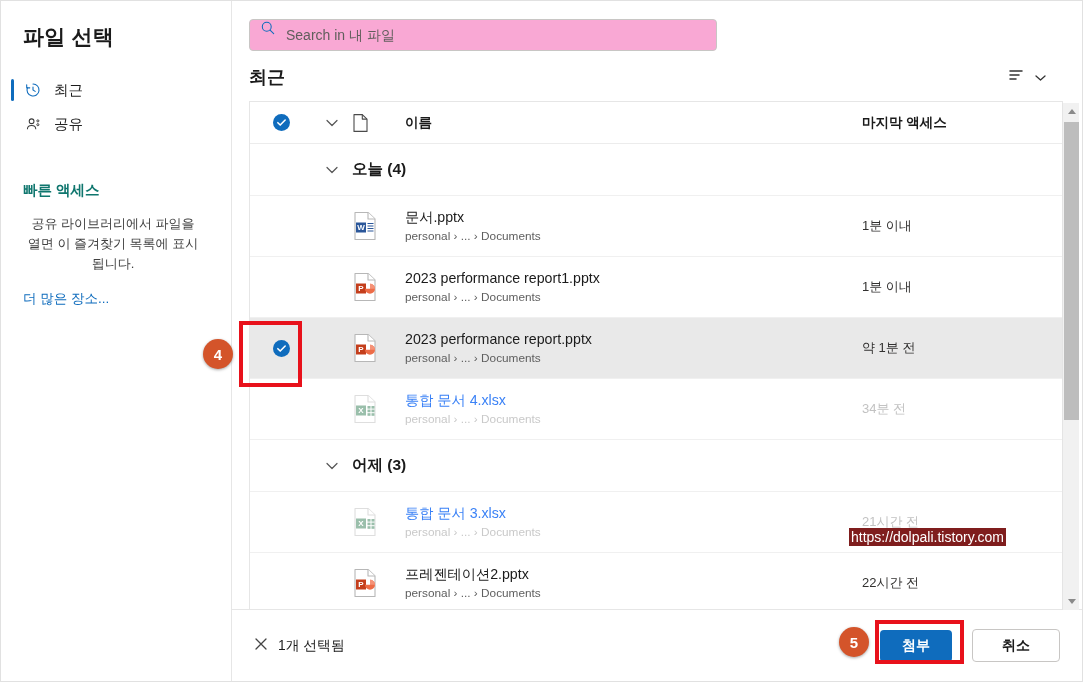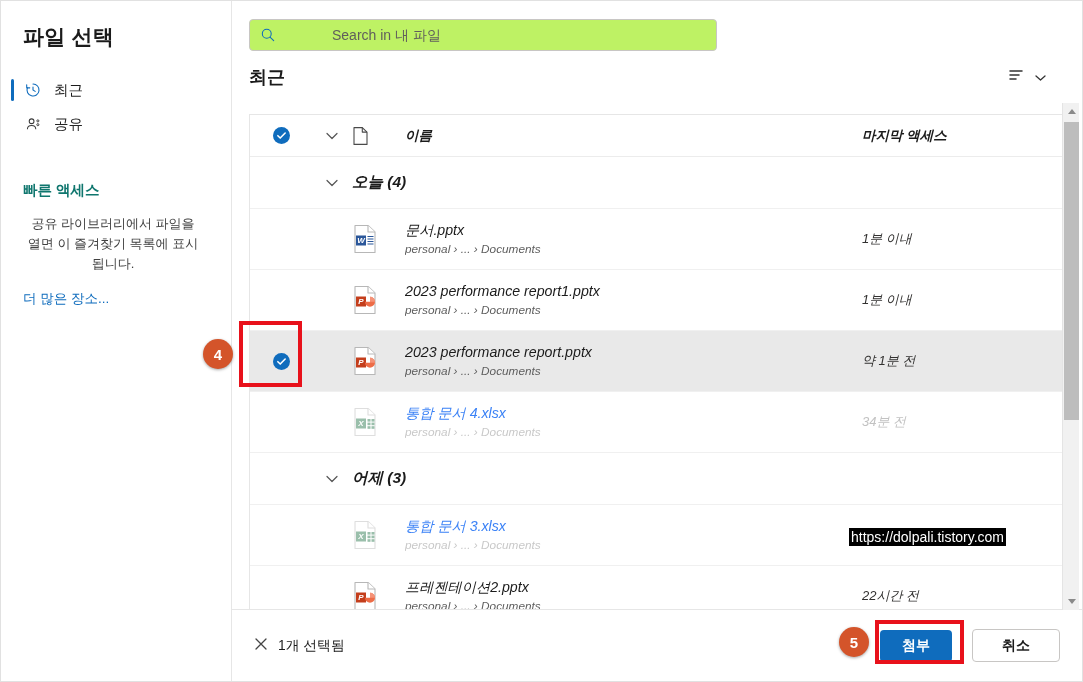--- a/index.html
+++ b/index.html
@@ -87,24 +87,23 @@
     display: flex;
     flex-direction: column;
     position: relative;
     background: #ffffff;
   }
   #searchbar-wrap { padding: 18px 0 0 17px; }
   #searchbar {
     width: 468px; height: 32px;
     border: 1px solid #c8c6c4;
     border-radius: 4px;
-    display: flex; align-items: center;
+    display: flex; 
     padding: 0 10px;
-    background: #bef264;
-    gap: 46px;
+    background: #f9a8d4;
   }
   #searchbar .sicon { flex: 0 0 18px; margin-right: 8px; display:flex; }
   #search-input {
     border: 0; outline: 0;
     font-size: 14px;
     color: #605e5c;
     width: 100%;
     background: transparent;
     font-family: "Liberation Sans", sans-serif;
   }
@@ -114,28 +113,27 @@
     display: flex; align-items: center; justify-content: space-between;
     padding: 14px 36px 0 17px;
   }
   #section-title {
     font-size: 18px; font-weight: bold; color: #1b1b1b;
   }
   #sort-control { display: flex; align-items: center; cursor: pointer; gap: 7px; }
 
   
   #table-area {
-    margin: 25px 0 0 17px;
+    margin: 12px 0 0 17px;
     width: 814px;
     flex: 1 1 auto;
     border: 1px solid #e6e6e6;
     border-bottom: none;
     overflow: hidden;
     position: relative;
-    font-style: italic;
   }
   .thead {
     height: 42px;
     display: flex; align-items: center;
     border-bottom: 1px solid #ececec;
     background: #ffffff;
   }
   .col-check { width: 62px; display: flex; align-items: center; justify-content: center; flex: 0 0 62px; }
   .col-chev  { width: 40px; display: flex; align-items: center; justify-content: center; flex: 0 0 40px; }
   .col-ftype { width: 53px; display: flex; align-items: center; justify-content: flex-start; flex: 0 0 53px; }
@@ -253,21 +251,21 @@
     font-size: 15px; font-weight: bold;
     display: flex; align-items: center; justify-content: center;
     box-shadow: 0 1px 3px rgba(0,0,0,0.35);
     z-index: 41;
   }
   #watermark {
     position: absolute;
     left: 848px; top: 527px;
     font-size: 14px;
     color: #ffffff;
-    background: #000000;
+    background: #7f1d1d;
     padding: 1px 2px;
     z-index: 30;
     white-space: nowrap;
   }
 </style>
 </head>
 <body>
 
 <div id="root">
 

